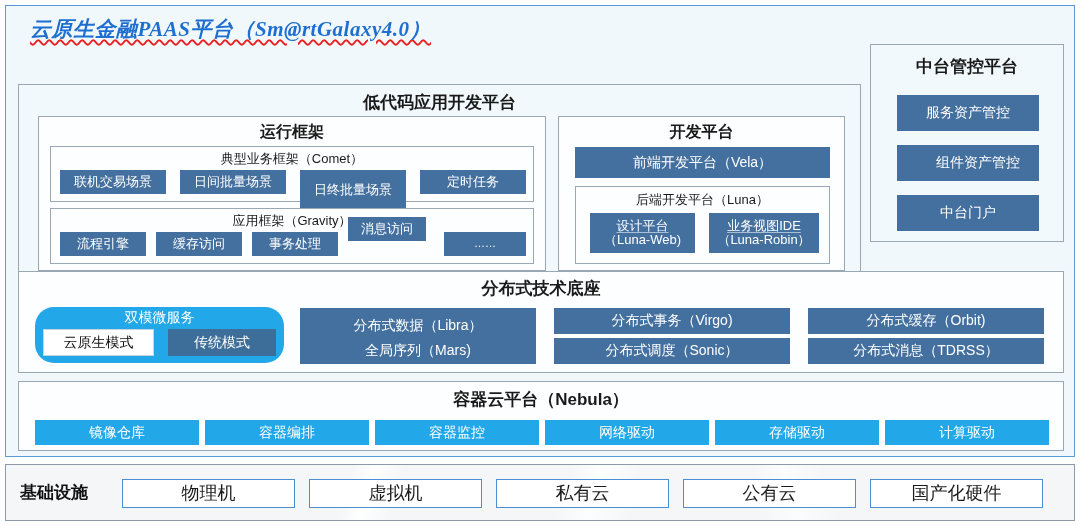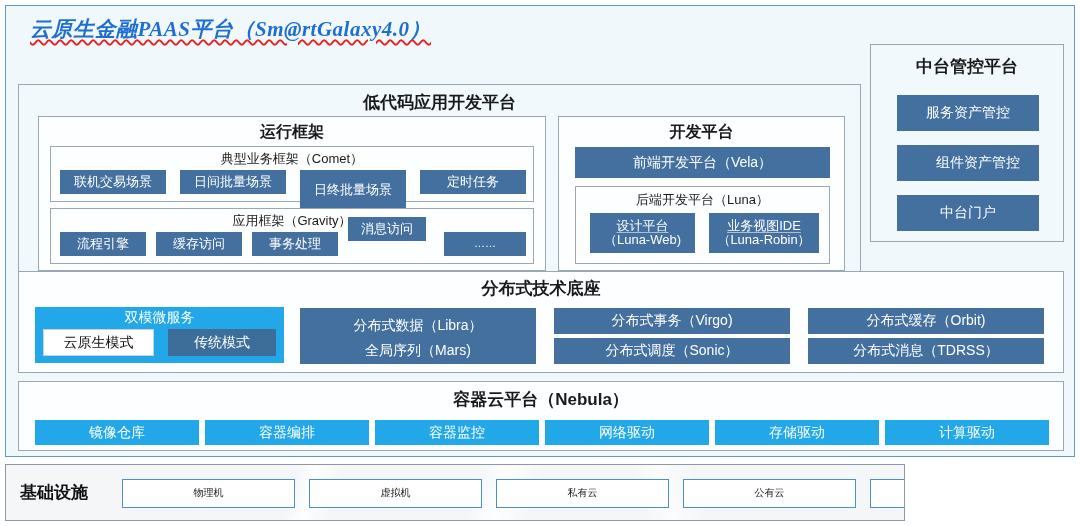--- a/index.html
+++ b/index.html
@@ -69,30 +69,30 @@
   }
   .chip.cyan { background: #22a8e8; }
   .chip.steel { background: #3d6e99; }
   .chip.white-chip {
     background: #ffffff; color: #111111;
     border: 1px solid #c6d3de;
   }
   .chip.outline {
     background: #ffffff; color: #1a1a1a;
     border: 1px solid #4a8fd4;
-    font-size: 10px;
+    font-size: 18px;
   }
   .chip .u { text-decoration: underline; text-decoration-color: rgba(255,255,255,.55); text-underline-offset:2px; }
   .chip .l2 { display:block; }
 
   
   .infra-strip {
     position: absolute;
     left: 5px; top: 464px;
-    width: 900px; height: 57px;
+    width: 1070px; height: 57px;
     background: #f4f6f8;
     border: 1px solid #8d9aa6;
     overflow: hidden;
   }
   .infra-strip::before {
     content:""; position:absolute; inset:0;
     background:
       linear-gradient(106deg, rgba(255,255,255,0) 32%, rgba(255,255,255,.95) 34%, rgba(255,255,255,0) 37%),
       linear-gradient(106deg, rgba(255,255,255,0) 52%, rgba(255,255,255,.85) 55%, rgba(255,255,255,0) 59%),
       linear-gradient(74deg, rgba(232,237,242,0) 70%, rgba(255,255,255,.7) 73%, rgba(232,237,242,0) 77%);
@@ -159,21 +159,21 @@
     <div class="panel" style="left:864px; top:38px; width:194px; height:198px;">
       <div class="panel-title" style="top:10px; font-size:17px;">中台管控平台</div>
       <div class="chip" style="left:26px; top:50px; width:142px; height:36px; font-size:14px;">服务资产管控</div>
       <div class="chip" style="left:26px; top:100px; width:142px; height:36px; font-size:14px;padding-left:20px;">组件资产管控</div>
       <div class="chip" style="left:26px; top:150px; width:142px; height:36px; font-size:14px;">中台门户</div>
     </div>
 
     <div class="panel panel-white" style="left:12px; top:265px; width:1046px; height:102px;">
       <div class="panel-title" style="top:5px; font-size:17px;">分布式技术底座</div>
 
-      <div class="chip cyan" style="left:16px; top:35px; width:249px; height:56px; flex-direction:column; justify-content:flex-start;">
+      <div class="chip cyan" style="left:16px; top:35px; width:249px; height:56px; flex-direction:column; justify-content:flex-start;border-radius:19px;">
         <span style="font-size:14px; margin-top:3px;">双模微服务</span>
       </div>
       <div class="chip white-chip" style="left:24px; top:57px; width:111px; height:27px; font-size:14px;">云原生模式</div>
       <div class="chip steel" style="left:149px; top:57px; width:108px; height:27px; font-size:14px;">传统模式</div>
 
       <div class="chip" style="left:281px; top:36px; width:236px; height:36px; font-size:14px;">分布式数据（Libra）</div>
       <div class="chip" style="left:535px; top:36px; width:236px; height:26px; font-size:14px;">分布式事务（Virgo)</div>
       <div class="chip" style="left:789px; top:36px; width:236px; height:26px; font-size:14px;">分布式缓存（Orbit)</div>
       <div class="chip" style="left:281px; top:66px; width:236px; height:26px; font-size:14px;">全局序列（Mars)</div>
       <div class="chip" style="left:535px; top:66px; width:236px; height:26px; font-size:14px;">分布式调度（Sonic）</div>

